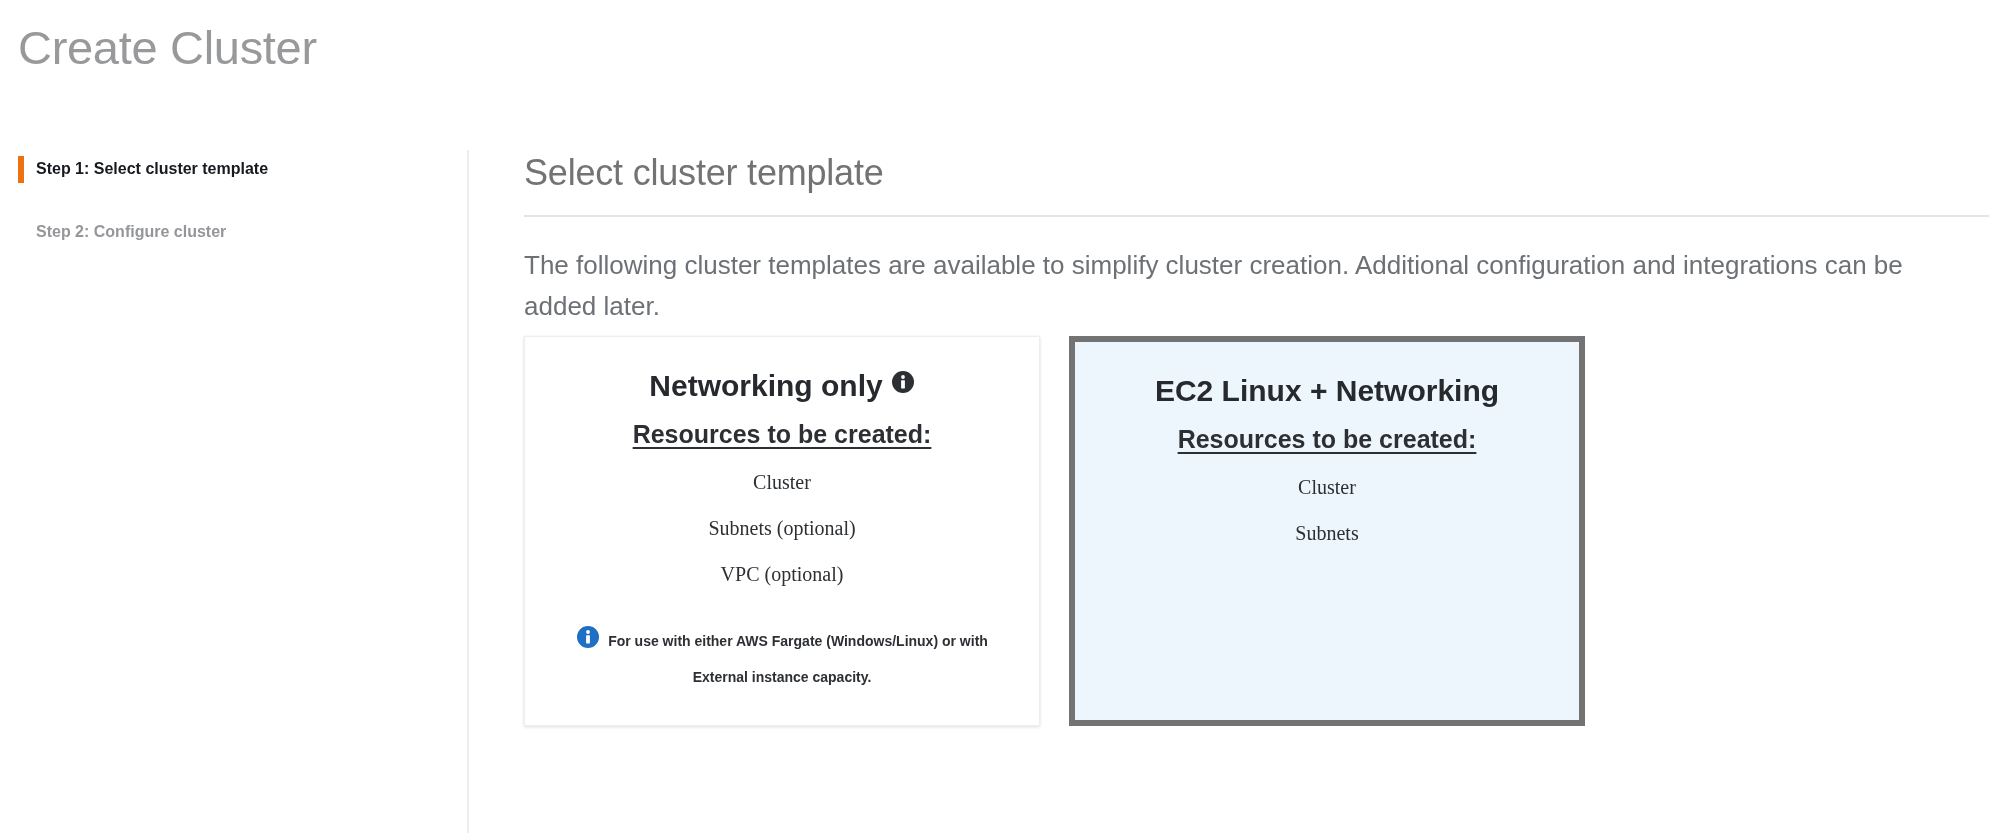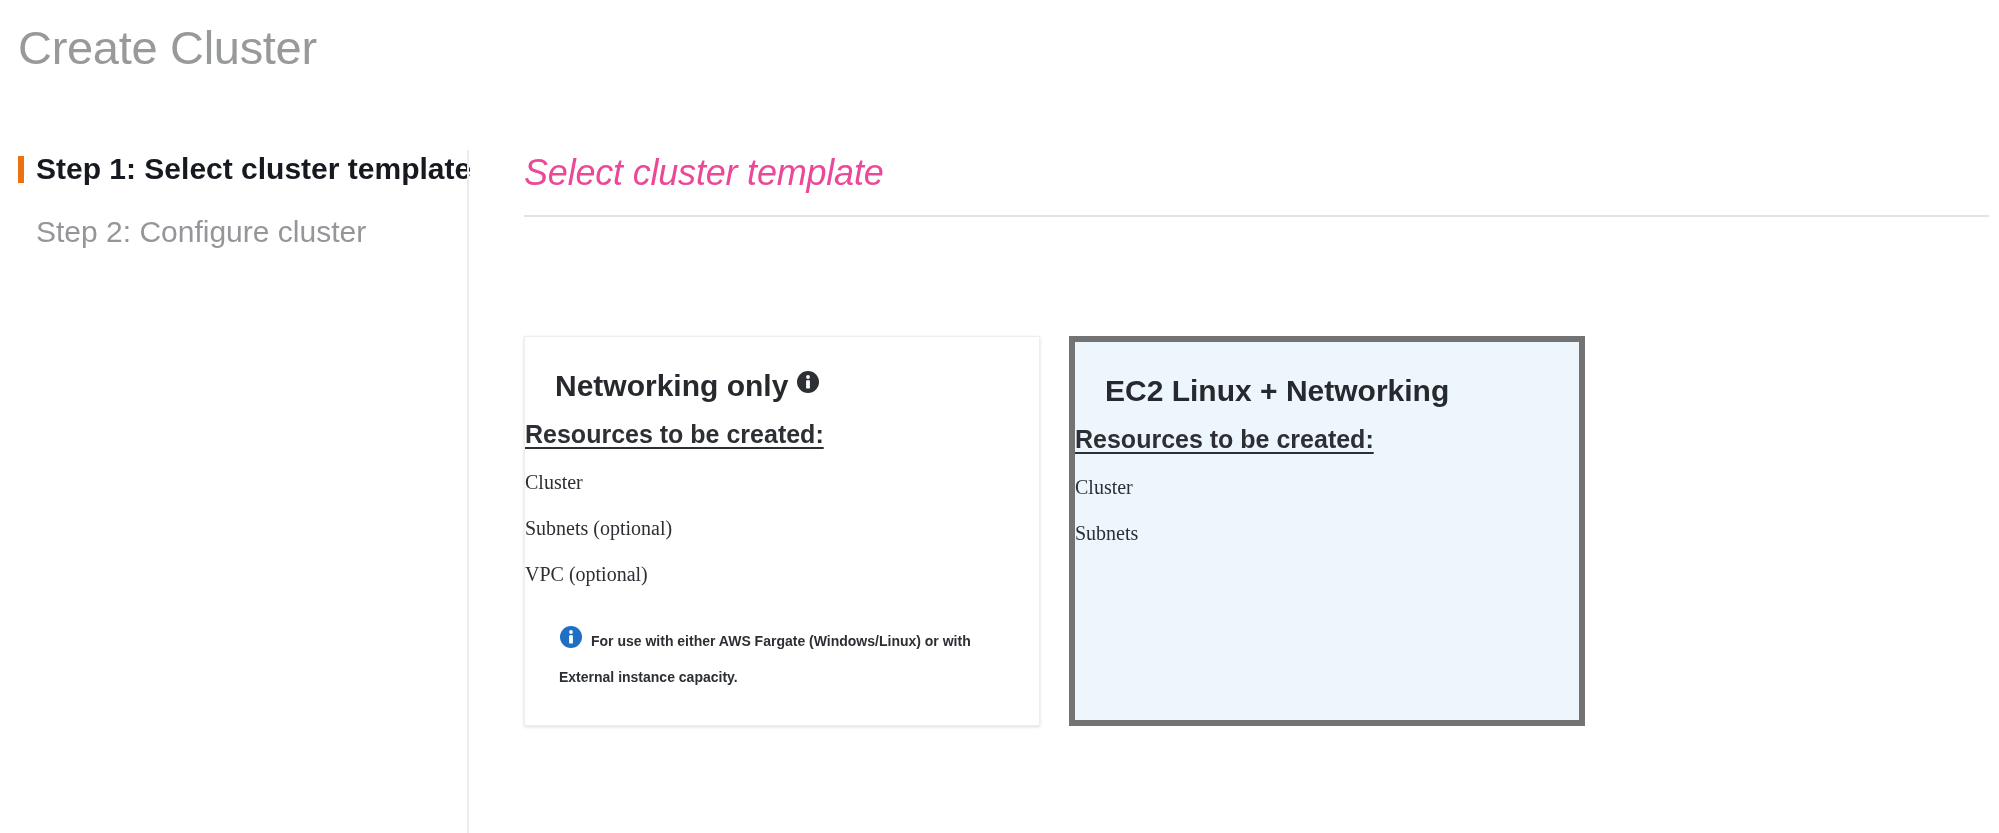--- a/index.html
+++ b/index.html
@@ -49,21 +49,21 @@
     position: absolute;
     left: 467px;
     top: 10px;
     width: 2px;
     height: 683px;
     background: #eaeded;
   }
   .step {
     position: absolute;
     left: 18px;
-    font-size: 30px;
+    font-size: 16px;
     line-height: 28px;
     white-space: nowrap;
   }
   .step-1 {
     top: 15px;
     color: #16191f;
     font-weight: bold;
     padding-left: 18px;
   }
   .step-1 .accent {
@@ -71,42 +71,41 @@
     left: 0;
     top: 1px;
     width: 6px;
     height: 27px;
     background: #ec7211;
   }
   .step-2 {
     top: 78px;
     padding-left: 18px;
     color: #959699;
-    font-weight: 400;
+    font-weight: 700;
   }
 
   
   .content {
     position: absolute;
     left: 468px;
     top: 0;
     width: 1531px;
     height: 693px;
   }
   .section-heading {
     position: absolute;
     left: 56px;
     top: 13px;
     font-size: 36px;
     font-weight: 400;
-    color: #ec4899;
+    color: #737373;
     letter-spacing: -0.2px;
     line-height: 1.1;
     white-space: nowrap;
-    font-style: italic;
   }
   .heading-rule {
     position: absolute;
     left: 56px;
     top: 75px;
     width: 1465px;
     height: 2px;
     background: #e2e4e6;
   }
   .description {
@@ -127,21 +126,21 @@
     top: 196px;
     width: 1470px;
     height: 497px;
   }
   .card {
     position: absolute;
     top: 0;
     width: 516px;
     height: 390px;
     box-sizing: border-box;
-    text-align: left;
+    text-align: center;
     padding-top: 26px;
   }
   .card-networking {
     left: 0;
     background: #ffffff;
     border: 1px solid #eceff1;
     box-shadow: 0 1px 3px rgba(0,0,0,0.14);
   }
   .card-ec2 {
     left: 545px;
@@ -213,20 +212,21 @@
       <span>Step 2: Configure cluster</span>
     </div>
 
     <div class="sidebar-divider"></div>
   </div>
 
   <div class="content">
 
     <div class="section-heading">Select cluster template</div>
     <div class="heading-rule"></div>
+    <div class="description">The following cluster templates are available to simplify cluster creation. Additional configuration and integrations can be added later.</div>
 
     <div class="cards">
 
       <div class="card card-networking">
         <div class="card-title">
           <span>Networking only</span><span class="info-dark"><svg class="icon-svg" width="24" height="24" viewBox="0 0 24 24" aria-hidden="true">
                 <circle cx="12" cy="12" r="11" fill="#2c2f33"></circle>
                 <circle cx="12" cy="7" r="1.9" fill="#ffffff"></circle>
                 <rect x="10.1" y="10.2" width="3.8" height="8.2" rx="0.6" fill="#ffffff"></rect>
               </svg></span>

